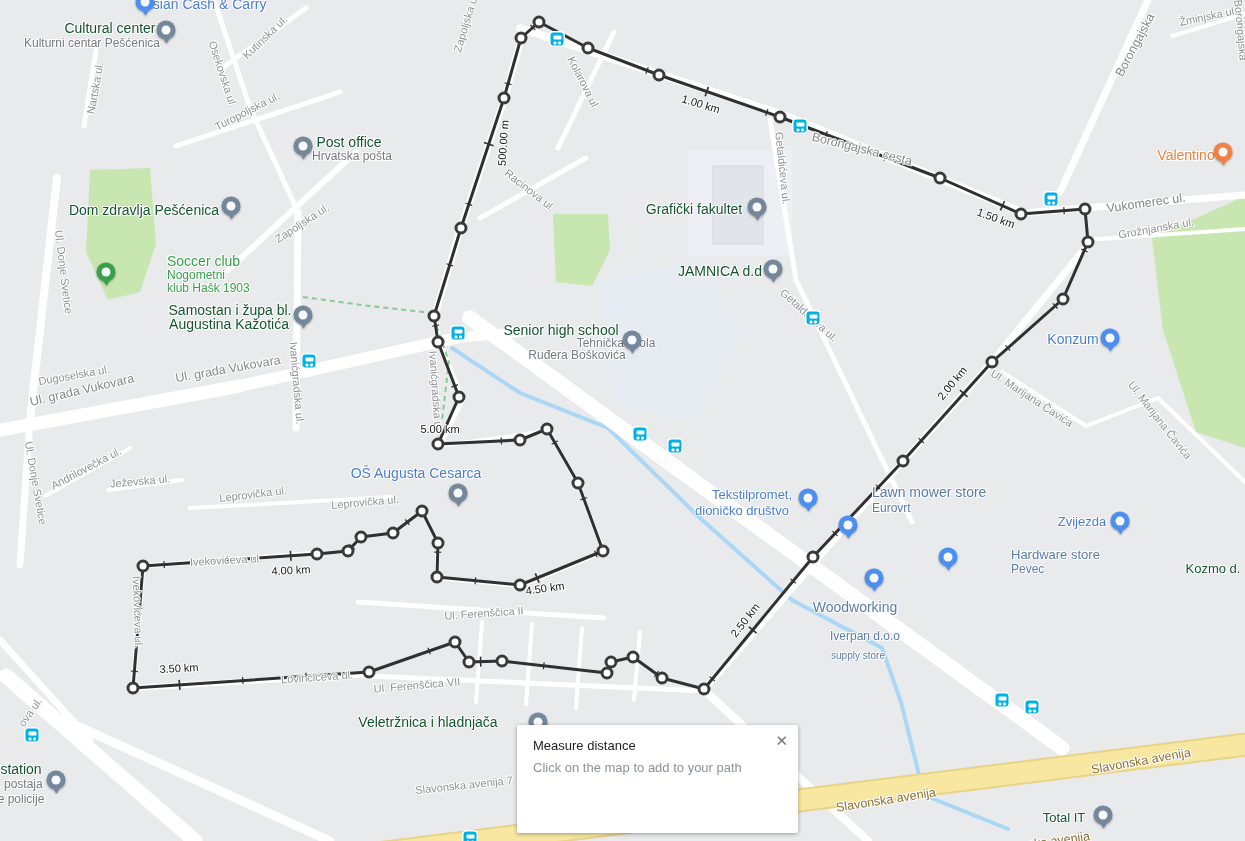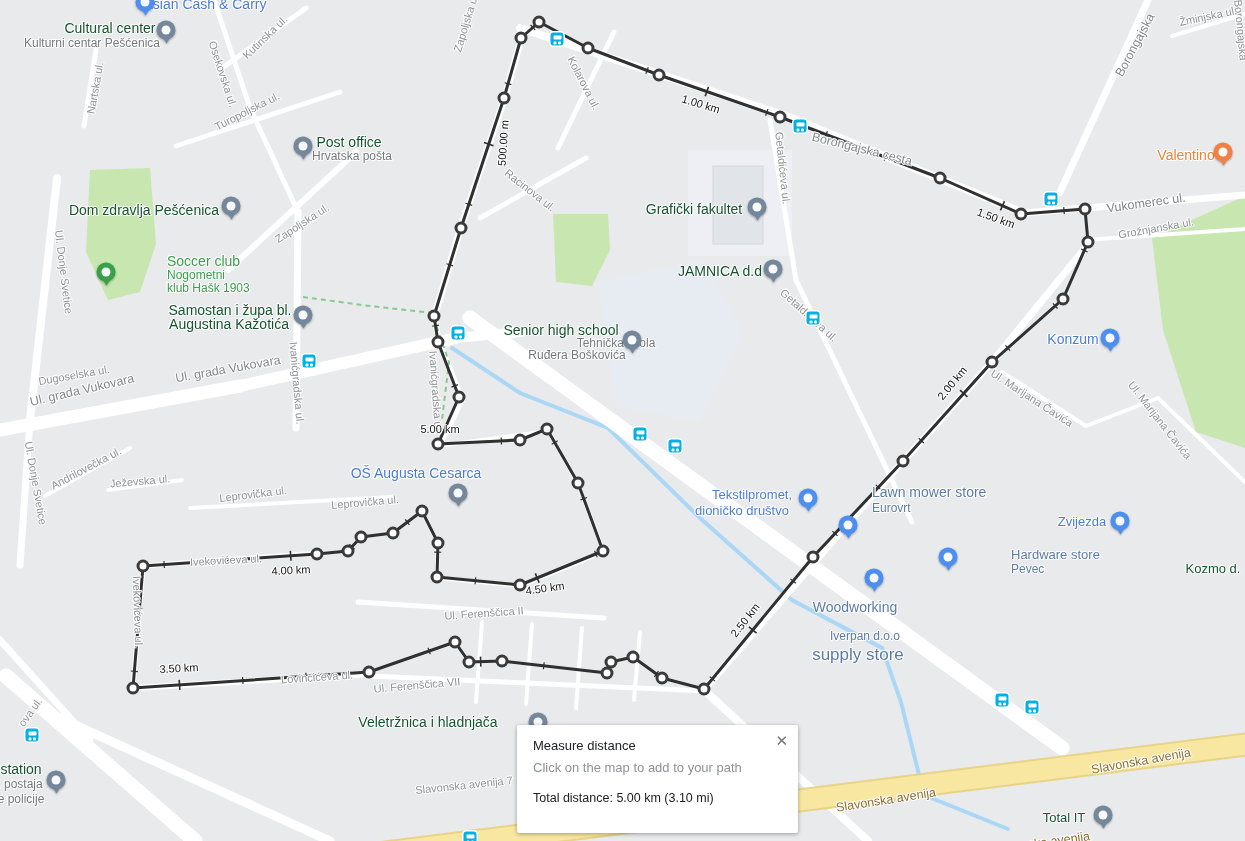--- a/index.html
+++ b/index.html
@@ -266,21 +266,21 @@
       <div class="lbl poi c" style="left: 694px; top: 209px;">Grafički fakultet</div>
       <div class="lbl poi c" style="left: 720px; top: 271px;">JAMNICA d.d</div>
       <div class="lbl blue c" style="left: 416px; top: 473px;">OŠ Augusta Cesarca</div>
       <div class="lbl blue c" style="left: 752px; top: 494px; font-size: 13px;">Tekstilpromet,</div>
       <div class="lbl blue c" style="left: 742px; top: 510px; font-size: 13px;">dioničko društvo</div>
       <div class="lbl shop l" style="left: 824px; top: 492px; font-size: 14px;">Lawn mower store</div>
       <div class="lbl shop l" style="left: 824px; top: 508px; font-size: 12px;">Eurovrt</div>
       <div class="lbl shop l" style="left: 963px; top: 554px;">Hardware store</div>
       <div class="lbl shop l" style="left: 963px; top: 569px; font-size: 12px;">Pevec</div>
       <div class="lbl shop c" style="left: 855px; top: 607px; font-size: 14px;">Woodworking</div>
-      <div class="lbl shop c" style="left: 858px; top: 655px; font-size: 17px;">supply store</div>
+      <div class="lbl shop c" style="left: 858px; top: 655px; font-size: 10px;">supply store</div>
       <div class="lbl shop c" style="left: 865px; top: 636px; font-size: 12px;">Iverpan d.o.o</div>
       <div class="lbl blue c" style="left: 1073px; top: 339px;">Konzum</div>
       <div class="lbl blue c" style="left: 1082px; top: 521px; font-size: 13px;">Zvijezda</div>
       <div class="lbl poi c" style="left: 1213px; top: 568px; font-size: 13px;">Kozmo d.</div>
       <div class="lbl orange c" style="left: 1186px; top: 155px;">Valentino</div>
       <div class="lbl poi c" style="left: 428px; top: 722px;">Veletržnica i hladnjača</div>
       <div class="lbl poi c" style="left: 1064px; top: 817px; font-size: 13px;">Total IT</div>
       <div class="lbl poi c" style="left: 21px; top: 769px; text-align: right;">station</div>
       <div class="lbl pois c" style="left: 20px; top: 784px;">. postaja</div>
       <div class="lbl pois c" style="left: 21px; top: 799px;">e policije</div>
@@ -323,15 +323,14 @@
       <div class="tr" style="left: 813px; top: 318px;"></div>
       <div class="tr" style="left: 1002px; top: 700px;"></div>
       <div class="tr" style="left: 1032px; top: 707px;"></div>
       <div class="tr" style="left: 32px; top: 735px;"></div>
       <div class="tr" style="left: 470px; top: 838px;"></div>
     </div>
   <div class="popup">
     <button class="close">✕</button>
     <div class="pt">Measure distance</div>
     <div class="ph">Click on the map to add to your path</div>
-    <div class="pv">Total distance: 5.00 km (3.10 mi)</div>
   </div>
 </div>
 
 </body></html>

